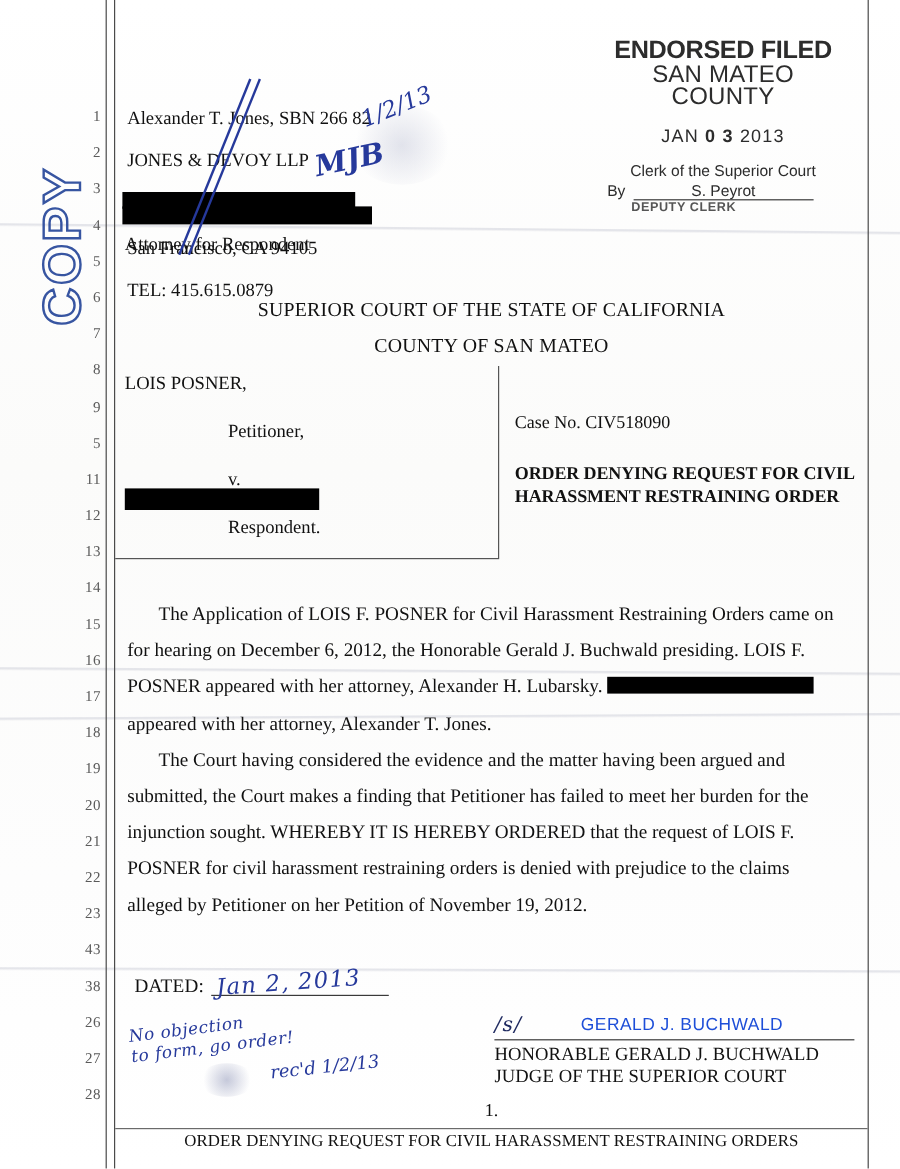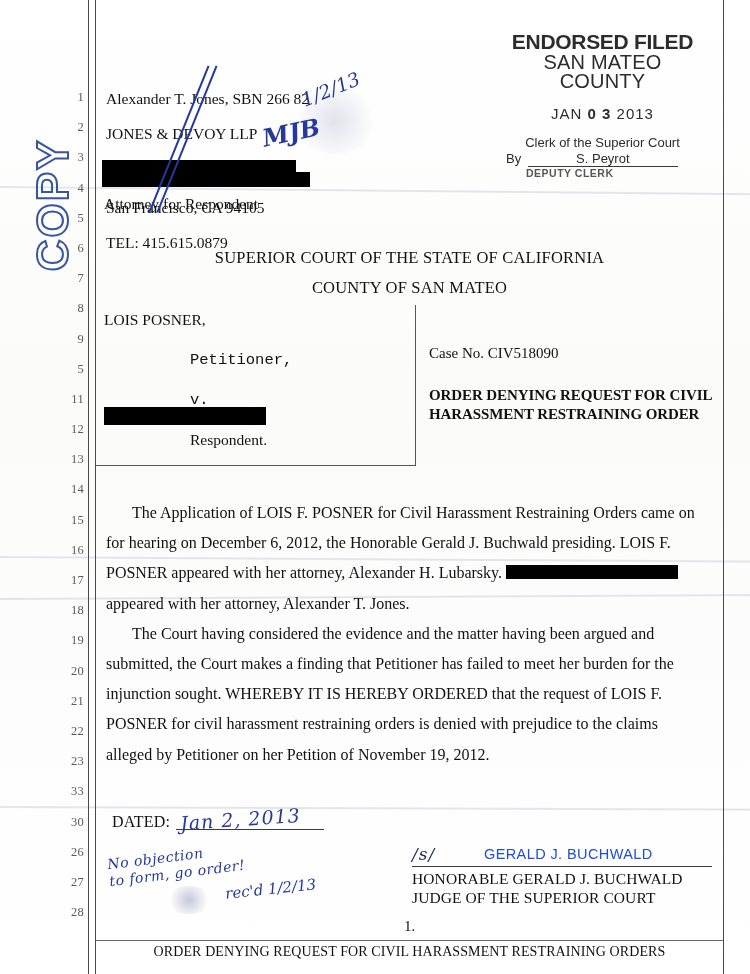--- a/index.html
+++ b/index.html
@@ -209,21 +209,21 @@
     background: #555;
   }
   #caption-box .cap-left {
     position: absolute;
     left: 8px;
     top: 6px;
     width: 305px;
     font-size: 15.5px;
   }
   #caption-box .cap-left .petitioner-name { margin: 0 0 22px 0; }
-  #caption-box .cap-left .indent { padding-left: 86px; margin: 0 0 22px 0; font-family: Liberation Mono, monospace; }
+  #caption-box .cap-left .indent { padding-left: 86px; margin: 0 0 22px 0; }
   #caption-box .cap-left .indent-last { padding-left: 86px; margin: 22px 0 0 0; }
   #caption-box .cap-right {
     position: absolute;
     left: 333px;
     top: 40px;
     width: 290px;
     font-size: 15px;
   }
   #caption-box .cap-right .case-no { margin-bottom: 24px; }
   #caption-box .cap-right .order-title {
@@ -420,22 +420,22 @@
       <div class="ln">14</div>
       <div class="ln">15</div>
       <div class="ln">16</div>
       <div class="ln">17</div>
       <div class="ln">18</div>
       <div class="ln">19</div>
       <div class="ln">20</div>
       <div class="ln">21</div>
       <div class="ln">22</div>
       <div class="ln">23</div>
-      <div class="ln">33</div>
-      <div class="ln">30</div>
+      <div class="ln">43</div>
+      <div class="ln">38</div>
       <div class="ln">26</div>
       <div class="ln">27</div>
       <div class="ln">28</div>
     </div>
 
   <div id="attorney-block">
     <span class="ln-a">Alexander T. Jones, SBN 266 82</span>
     <span class="ln-a">JONES &amp; DEVOY LLP</span>
     <span class="ln-a"><span>649 Mission St. 5</span><sup>th</sup><span> Floor</span></span>
     <span class="ln-a">San Francisco, CA  94105</span>

